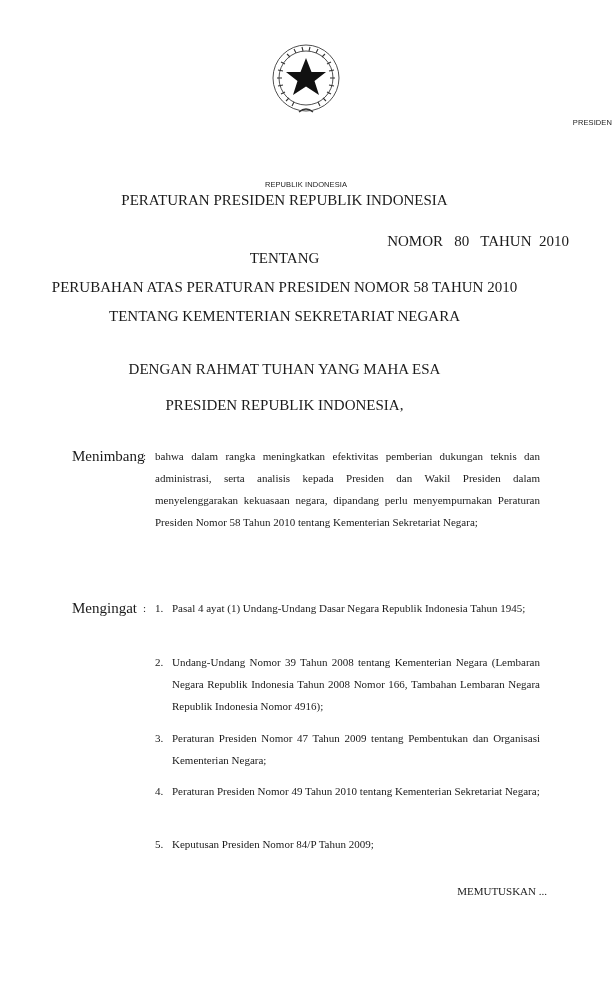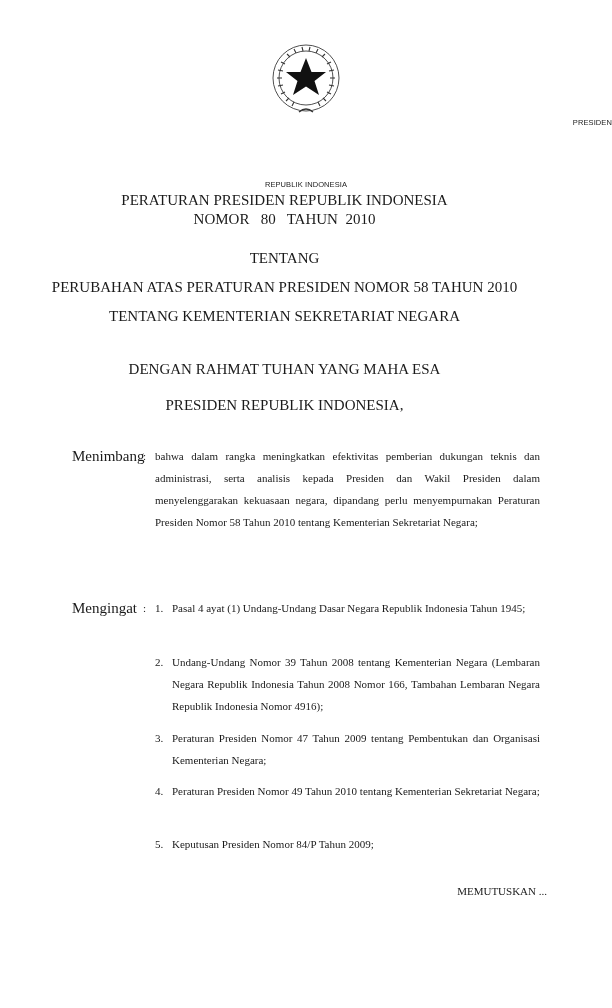--- a/index.html
+++ b/index.html
@@ -34,21 +34,21 @@
       <path d="M18 14 l3 3 M25 9 l2 4 M33 7 l1 4 M41 7 l-1 4 M49 9 l-2 4 M56 14 l-3 3"></path>
       <path d="M30 72 q7 -6 14 0" stroke-width="1.3"></path>
     </g>
     <polygon fill="#111" points="37,18 42.5,32 57,32 45.5,41 50,55 37,46.5 24,55 28.5,41 17,32 31.5,32"></polygon>
   </svg>
 </div>
 <div class="emblem-caption" style="top:118px;text-align:right;">PRESIDEN</div>
 <div class="emblem-caption" style="top:141px;margin-top:39px;">REPUBLIK INDONESIA</div>
 
 <div class="center-line" style="top:193px;">PERATURAN PRESIDEN REPUBLIK INDONESIA</div>
-<div class="center-line" style="top:212px;">NOMOR   80   TAHUN  2010</div>
+<div class="center-line" style="top:234px;text-align:right;">NOMOR   80   TAHUN  2010</div>
 <div class="center-line" style="top:251px;">TENTANG</div>
 <div class="center-line" style="top:280px;">PERUBAHAN ATAS PERATURAN PRESIDEN NOMOR 58 TAHUN 2010</div>
 <div class="center-line" style="top:309px;">TENTANG KEMENTERIAN SEKRETARIAT NEGARA</div>
 
 <div class="center-line" style="top:362px;">DENGAN RAHMAT TUHAN YANG MAHA ESA</div>
 <div class="center-line" style="top:398px;">PRESIDEN REPUBLIK INDONESIA,</div>
 
 <div class="label" style="top:449px;">Menimbang</div>
 <div class="colon" style="top:449px; left:143px;">:</div>
 <div class="para" style="top:445px; left:155px; width:385px; text-indent:0;">

